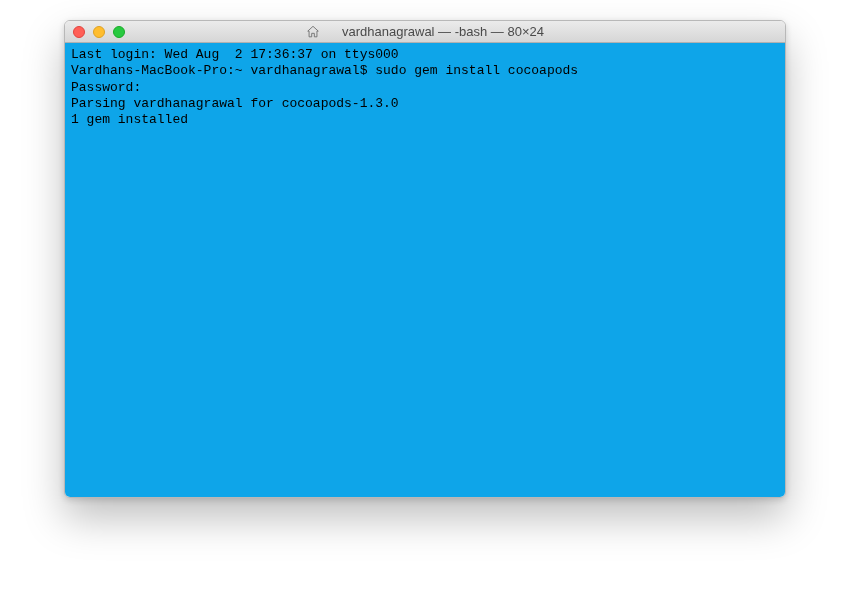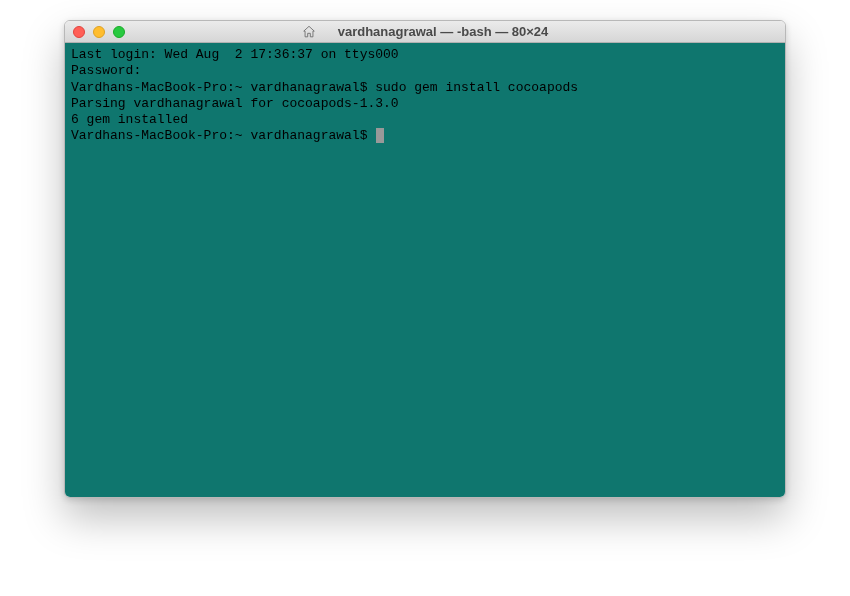--- a/index.html
+++ b/index.html
@@ -73,31 +73,30 @@
       left: 0;
       right: 0;
       text-align: center;
       font-size: 13px;
       color: #4a4a4a;
       pointer-events: none;
       display: flex;
       align-items: center;
       justify-content: center;
       gap: 22px;
-      font-weight: bold;
     }
 
     .home-icon {
       display: inline-flex;
       align-items: center;
     }
 
     .terminal-body {
       flex: 1;
-      background: #0f766e;
+      background: #0ea5e9;
       padding: 4px 6px;
       font-family: "Menlo", "Monaco", "Courier New", monospace;
       font-size: 13px;
       line-height: 1.25;
       color: #000000;
       overflow: hidden;
     }
 
     .terminal-line {
       white-space: pre;
@@ -131,21 +130,18 @@
       <span class="home-icon">
         <svg width="14" height="14" viewBox="0 0 16 16">
           <path d="M8 1.5 L14 7 L12.5 7 L12.5 13.5 L9.5 13.5 L9.5 9.5 L6.5 9.5 L6.5 13.5 L3.5 13.5 L3.5 7 L2 7 Z" fill="none" stroke="#6b6b6b" stroke-width="1"></path>
         </svg>
       </span>
       <span>vardhanagrawal — -bash — 80×24</span>
     </div>
   </div>
   <div class="terminal-body">
     <div class="terminal-line">Last login: Wed Aug  2 17:36:37 on ttys000</div>
+    <div class="terminal-line">Vardhans-MacBook-Pro:~ vardhanagrawal$ sudo gem install cocoapods</div>
     <div class="terminal-line">Password:</div>
-    <div class="terminal-line">Vardhans-MacBook-Pro:~ vardhanagrawal$ sudo gem install cocoapods</div>
     <div class="terminal-line">Parsing vardhanagrawal for cocoapods-1.3.0</div>
-    <div class="terminal-line">6 gem installed</div>
-    <div class="prompt-line">
-      <span>Vardhans-MacBook-Pro:~ vardhanagrawal$ </span><span class="cursor"></span>
-    </div>
+    <div class="terminal-line">1 gem installed</div>
   </div>
 </div>
 
 </body></html>

